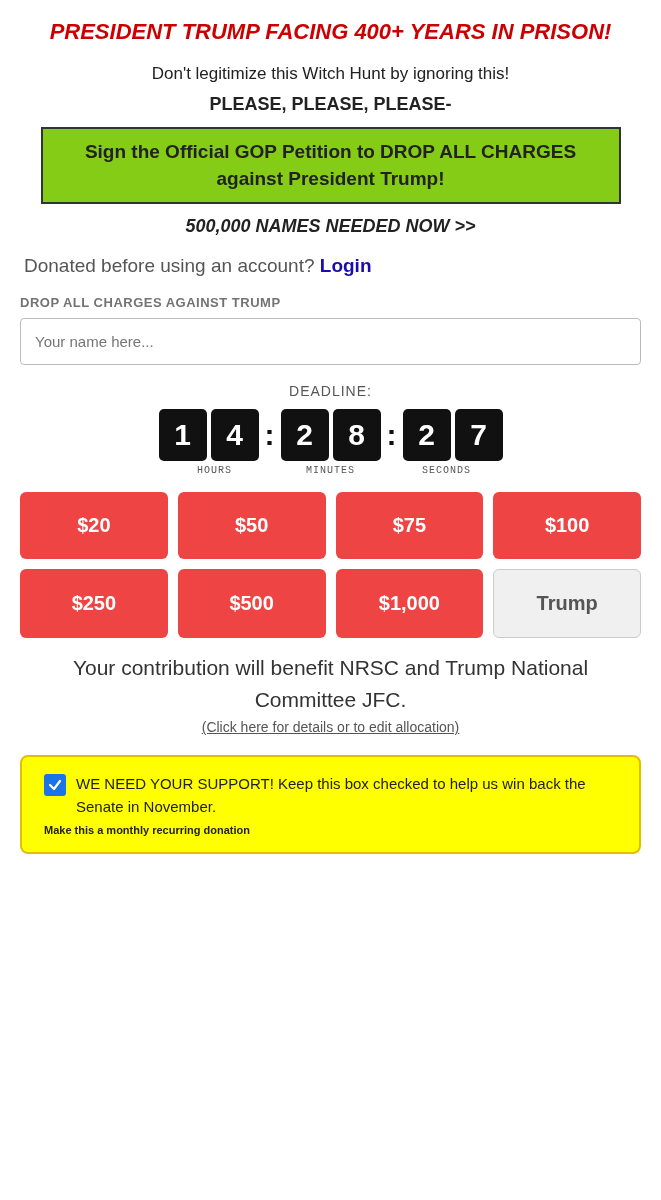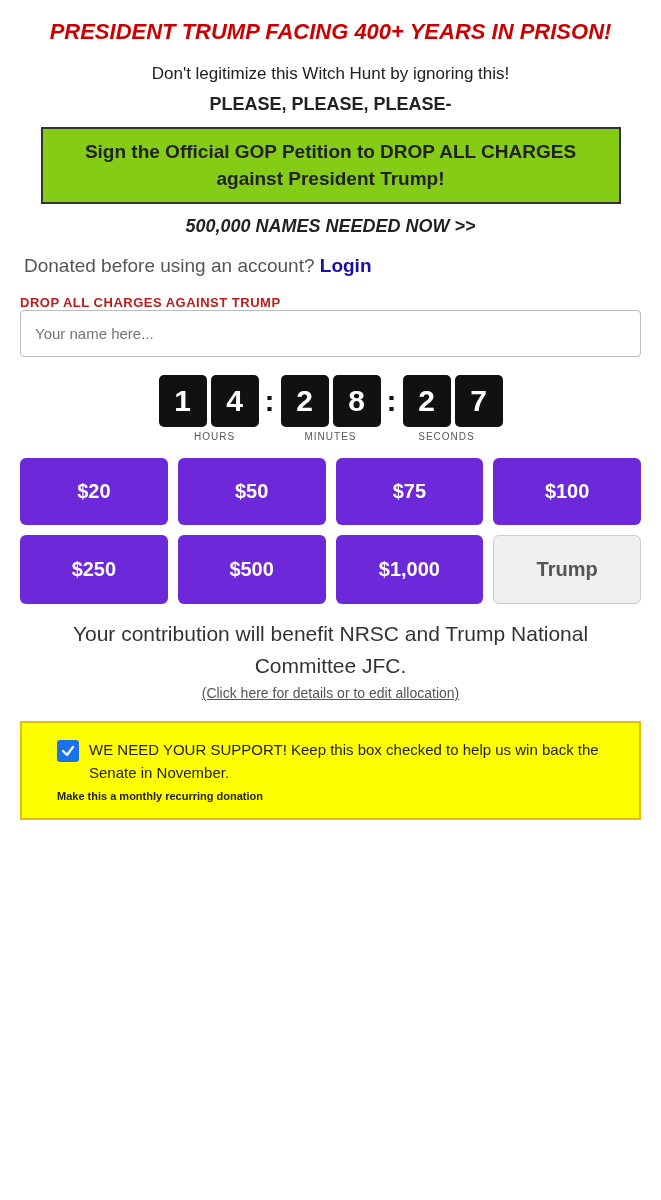--- a/index.html
+++ b/index.html
@@ -69,23 +69,24 @@
       color: #1a0dab;
       font-weight: bold;
       text-decoration: none;
     }
     .form-section {
       margin-bottom: 16px;
     }
     .form-label {
       font-size: 13px;
       font-weight: bold;
-      color: #b91c1c;
+      color: #737373;
       text-transform: uppercase;
       letter-spacing: 0.5px;
+      margin-bottom: 8px;
       display: block;
     }
     .name-input {
       width: 100%;
       border: 1.5px solid #bbb;
       border-radius: 4px;
       padding: 14px 14px;
       font-size: 15px;
       color: #999;
       outline: none;
@@ -132,38 +133,39 @@
     .countdown-labels {
       display: flex;
       justify-content: center;
       gap: 0;
       margin-top: 4px;
     }
     .countdown-label-group {
       display: flex;
       flex-direction: column;
       align-items: center;
+      font-family: Liberation Mono, monospace;
     }
     .countdown-label-text {
       font-size: 10px;
       color: #555;
       letter-spacing: 1px;
       text-transform: uppercase;
     }
     .hours-group { width: 104px; }
     .minutes-group { width: 104px; }
     .seconds-group { width: 104px; }
     .donation-grid {
       display: grid;
       grid-template-columns: repeat(4, 1fr);
       gap: 10px;
       margin-bottom: 14px;
     }
     .donation-btn {
-      background: #6d28d9;
+      background: #ef4444;
       color: #fff;
       font-size: 20px;
       font-weight: bold;
       border: none;
       border-radius: 6px;
       padding: 22px 8px;
       cursor: pointer;
       text-align: center;
     }
     .donation-btn.other {
@@ -183,22 +185,22 @@
       font-size: 14px;
       margin-bottom: 20px;
     }
     .allocation-link a {
       color: #555;
       text-decoration: underline;
     }
     .yellow-box {
       background: #ffff00;
       border: 2px solid #e0c000;
-      border-radius: 0;
-      padding: 16px 35px;
+      border-radius: 8px;
+      padding: 16px 22px;
       display: flex;
       flex-direction: column;
       gap: 6px;
     }
     .yellow-box-row {
       display: flex;
       align-items: flex-start;
       gap: 10px;
       font-size: 15px;
       color: #222;
@@ -245,20 +247,21 @@
     <span>Donated before using an account?</span>
     <a href="#">Login</a>
   </div>
 
   <div class="form-section">
     <label class="form-label">DROP ALL CHARGES AGAINST TRUMP</label>
     <input class="name-input" type="text" placeholder="Your name here..." style="">
   </div>
 
   <div class="deadline-section">
+    <div class="deadline-label">DEADLINE:</div>
     <div class="countdown-row">
       <div class="countdown-digit">1</div>
       <div class="countdown-digit">4</div>
       <div class="countdown-colon">:</div>
       <div class="countdown-digit">2</div>
       <div class="countdown-digit">8</div>
       <div class="countdown-colon">:</div>
       <div class="countdown-digit">2</div>
       <div class="countdown-digit">7</div>
     </div>

